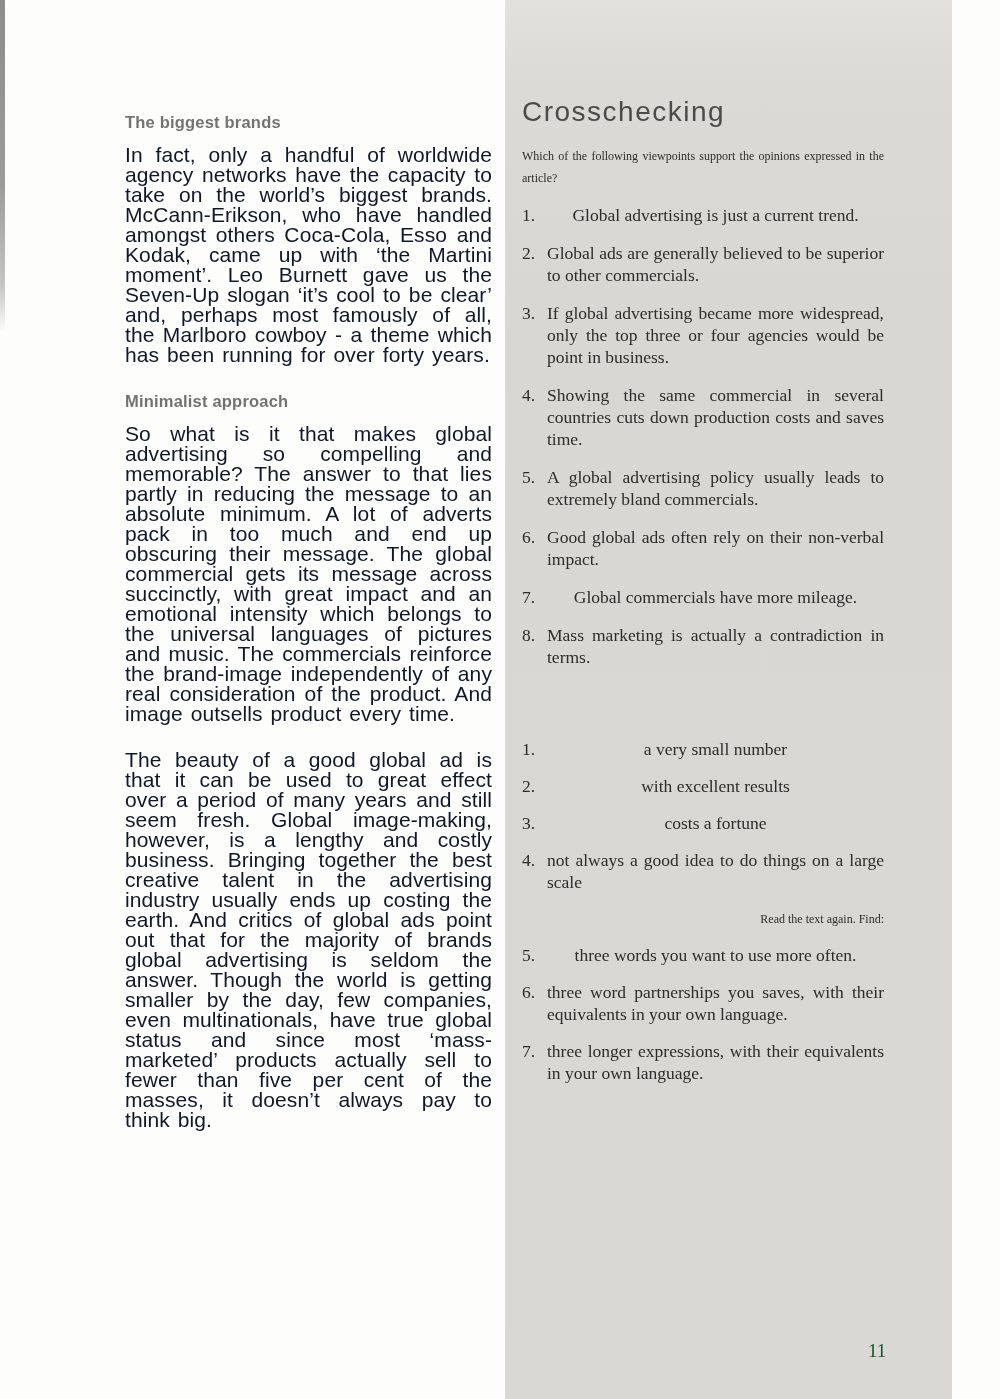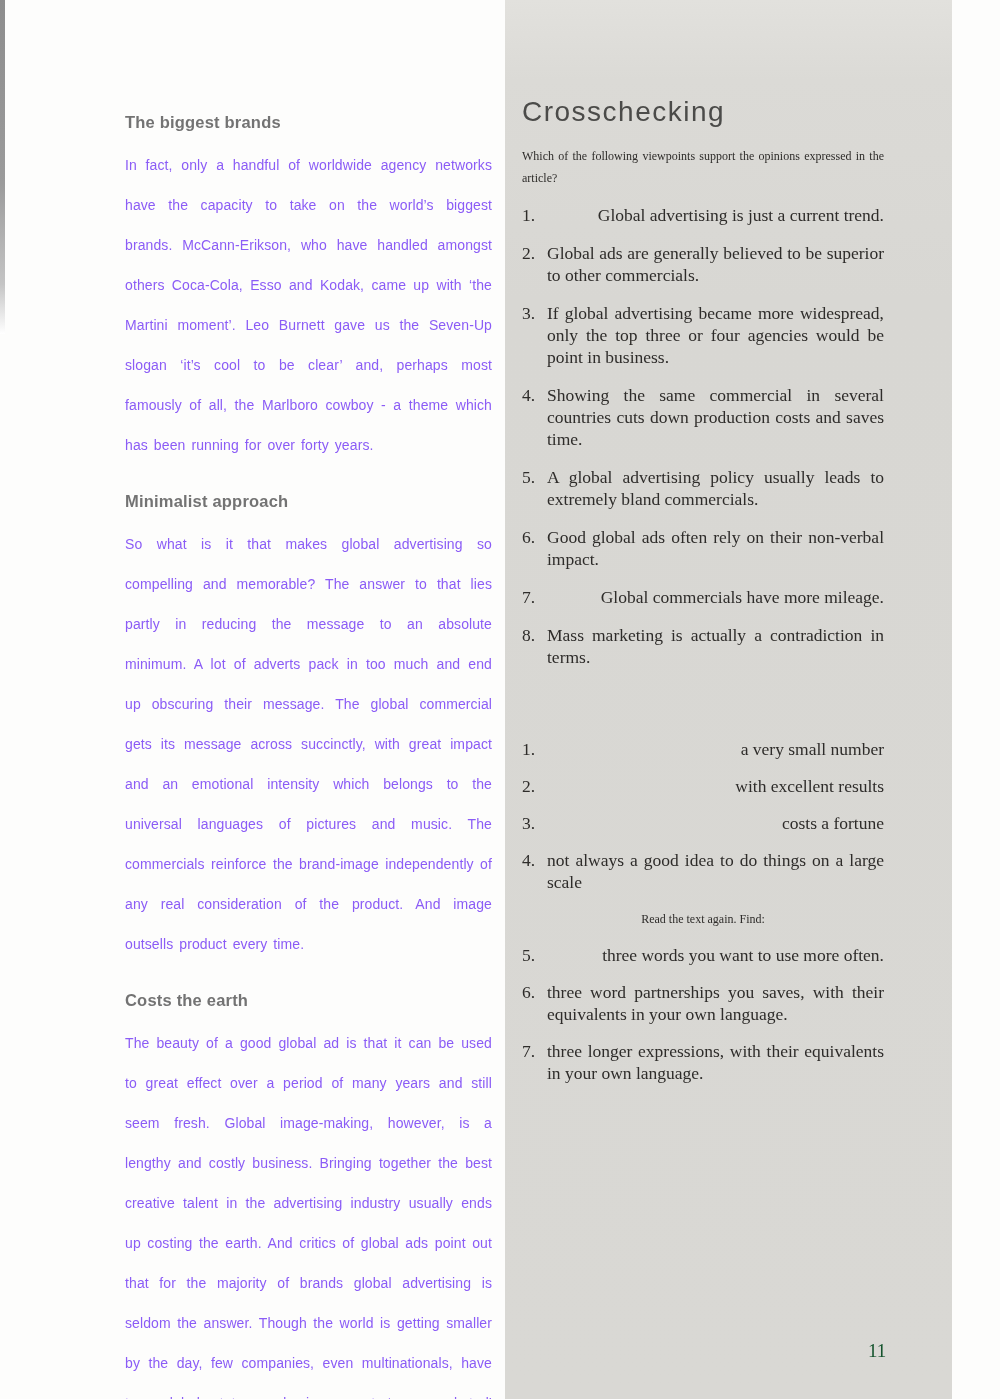--- a/index.html
+++ b/index.html
@@ -12,45 +12,45 @@
     position:absolute;left:0;top:0;width:5px;height:334px;
     background:linear-gradient(180deg,#8d8d8d 0%,#9b9b9b 55%,#c4c4c4 85%,#ffffff 100%);
   }
   
   .left-col{position:absolute;left:125px;top:112px;width:367px;}
   .left-col h3{
     margin:0 0 13px 0;font-size:16.5px;line-height:20px;font-weight:700;
     color:#737373;letter-spacing:.2px;
   }
   .left-col p{
-    margin:0 0 26px 0;font-size:14px;line-height:40px;color:#8b5cf6;
+    margin:0 0 26px 0;font-size:21px;line-height:20px;color:#0f172a;
     text-align:justify;letter-spacing:.1px;word-spacing:2px;
   }
   
   .right-panel{
     position:absolute;left:505px;top:0;width:447px;height:1399px;
     background:linear-gradient(180deg,#e2e1dd 0px,#dbdad6 80px,#d8d7d3 300px,#d9d8d4 100%);
   }
   .panel-inner{padding:96px 0 0 17px;width:362px;}
   .rc-title{
     margin:0 0 17px 0;font-family:"Liberation Sans",sans-serif;font-weight:400;
     font-size:28px;line-height:32px;color:#4b4b49;letter-spacing:1.5px;
   }
   .rc-intro,.rc-read{
     margin:0 0 15px 0;font-family:"Liberation Serif",serif;font-size:12px;
     line-height:22px;color:#2e2c2a;text-align:justify;
   }
-  .rc-read{margin:0 0 14px 0;text-align:center;}
+  .rc-read{margin:0 0 14px 0;text-align:right;}
   .rc-item{
     display:flex;margin:0 0 16px 0;font-family:"Liberation Serif",serif;
     font-size:17.5px;line-height:22px;color:#2e2c2a;
   }
   .rc-item .num{flex:none;width:25px;}
   .rc-item .txt{flex:1;text-align:justify;}
-  .rc-item .txt.single{text-align:right;}
+  .rc-item .txt.single{text-align:center;}
   .fe-block{margin-top:70px;}
   .rc-item.fe{margin-bottom:15px;}
   .page-number{
     position:absolute;left:868px;top:1340px;font-family:"Liberation Serif",serif;
     font-size:19px;color:#14532d;
   }
 </style>
 </head>
 <body>
 
@@ -61,21 +61,20 @@
   <div class="left-col">
     <section>
       <h3>The biggest brands</h3>
       <p>In fact, only a handful of worldwide agency networks have the capacity to take on the world’s biggest brands. McCann-Erikson, who have handled amongst others Coca-Cola, Esso and Kodak, came up with ‘the Martini moment’. Leo Burnett gave us the Seven-Up slogan ‘it’s cool to be clear’ and, perhaps most famously of all, the Marlboro cowboy - a theme which has been running for over forty years.</p>
     </section>
     <section>
       <h3>Minimalist approach</h3>
       <p>So what is it that makes global advertising so compelling and memorable? The answer to that lies partly in reducing the message to an absolute minimum. A lot of adverts pack in too much and end up obscuring their message. The global commercial gets its message across succinctly, with great impact and an emotional intensity which belongs to the universal languages of pictures and music. The commercials reinforce the brand-image independently of any real consideration of the product. And image outsells product every time.</p>
     </section>
     <section>
-      <h3>Costs the earth</h3>
       <p>The beauty of a good global ad is that it can be used to great effect over a period of many years and still seem fresh.  Global image-making, however, is a lengthy and costly business. Bringing together the best creative talent in the advertising industry usually ends up costing the earth. And critics of global ads point out that for the majority of brands global advertising is seldom the answer.  Though the world is getting smaller by the day, few companies, even multinationals, have true global status and since most ‘mass-marketed’ products actually sell to fewer than five per cent of the masses, it doesn’t always pay to think big.</p>
     </section>
   </div>
 
   <div class="right-panel">
     <div class="panel-inner">
 
       <h1 class="rc-title">Crosschecking</h1>
       <p class="rc-intro">Which of the following viewpoints support the opinions expressed in the article?</p>
 

